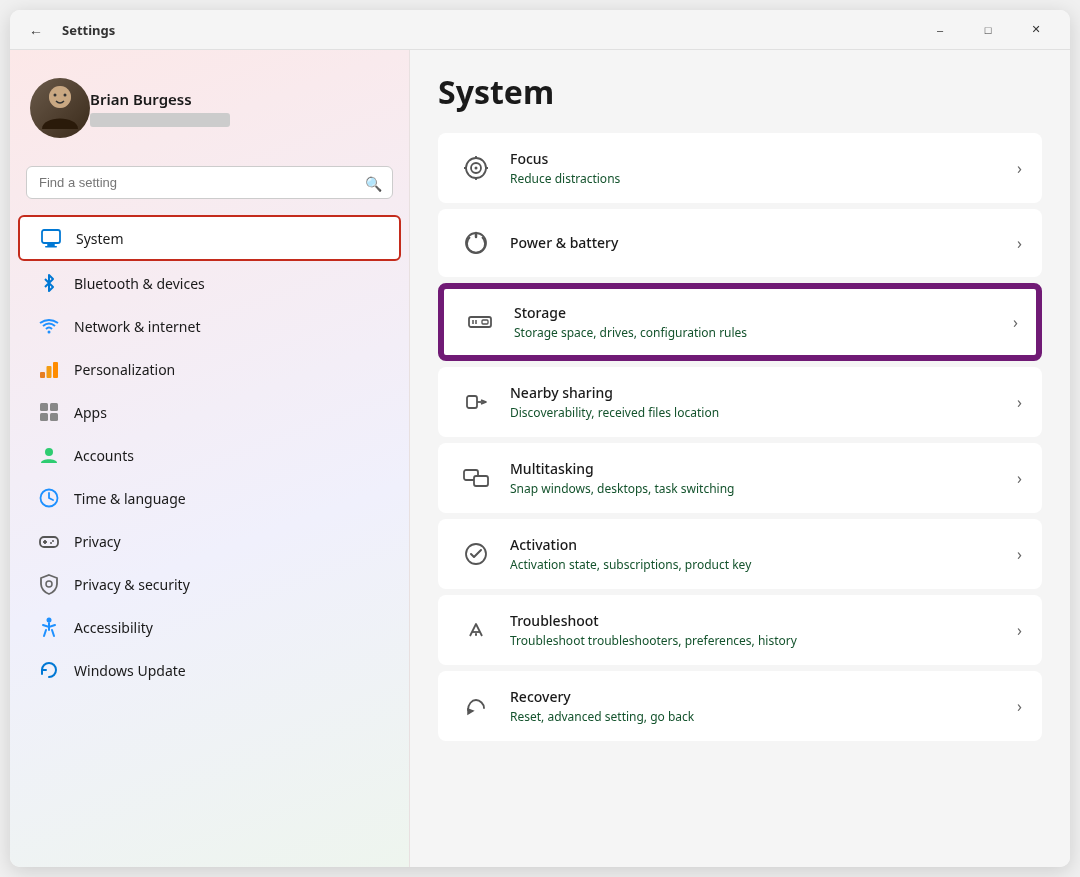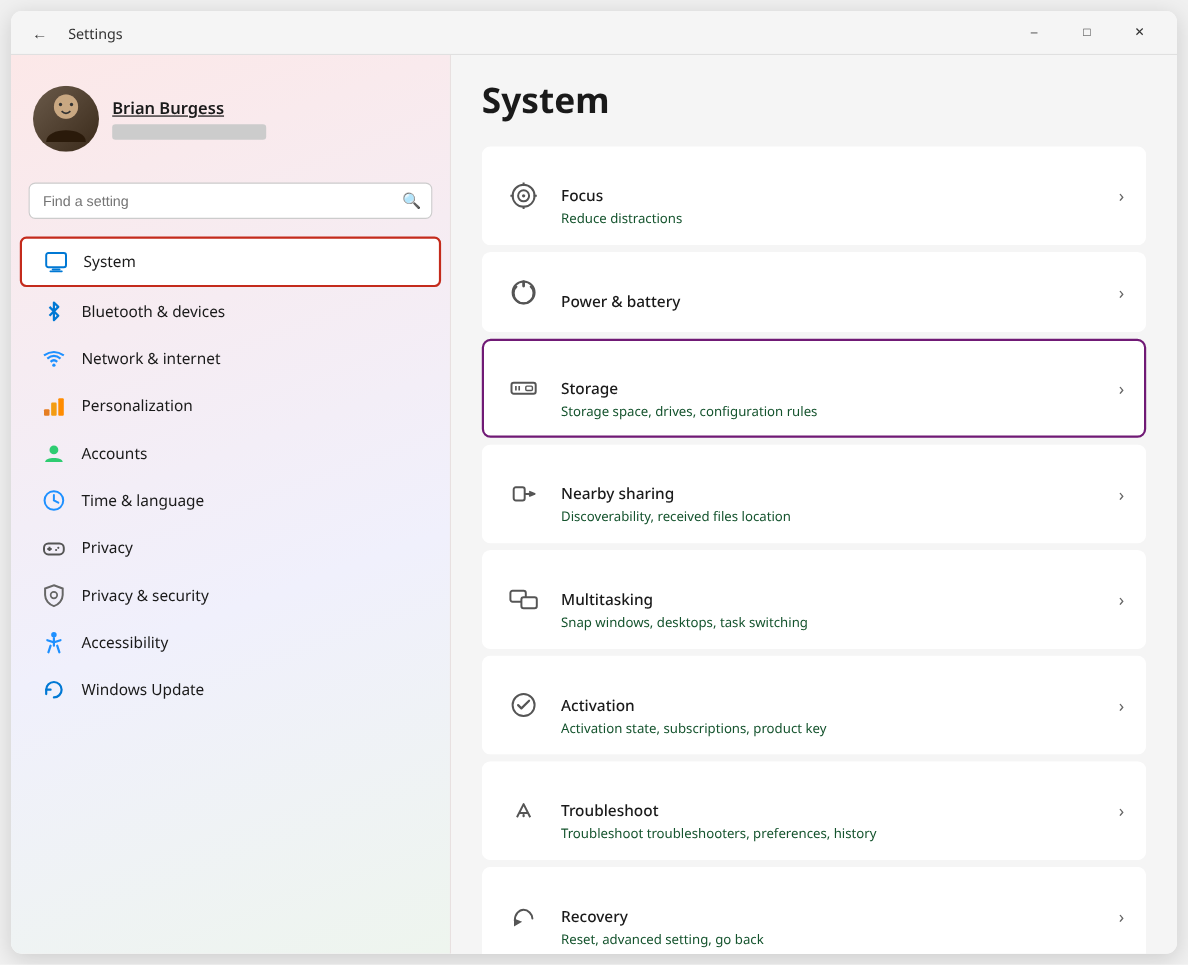--- a/index.html
+++ b/index.html
@@ -43,21 +43,21 @@
       border-radius: 50%;
       border: none;
       background: transparent;
       cursor: pointer;
       display: flex; align-items: center; justify-content: center;
       font-size: 14px;
       color: #333;
     }
     .title-bar-title {
       font-size: 13px;
-      font-weight: 400;
+      font-weight: 700;
       color: #333;
     }
     .window-controls {
       display: flex;
       gap: 4px;
     }
     .wc-btn {
       width: 44px; height: 32px;
       border: none;
       background: transparent;
@@ -80,22 +80,21 @@
       background: linear-gradient(160deg, #fce8e8 0%, #f0f0fc 60%, #eef5ee 100%);
       padding: 16px 0;
       overflow-y: auto;
       flex-shrink: 0;
       border-right: 1px solid #e8e0e0;
     }
     .user-profile {
       display: flex;
       align-items: center;
       padding: 12px 20px 28px 20px;
-      gap: 12px;
-      text-decoration: underline;
+      gap: 0;
     }
     .avatar {
       width: 60px; height: 60px;
       border-radius: 50%;
       background: #555;
       overflow: hidden;
       flex-shrink: 0;
       display: flex; align-items: center; justify-content: center;
     }
     .avatar-img {
@@ -192,38 +191,37 @@
       border-radius: 8px;
       padding: 14px 18px;
       display: flex;
       align-items: center;
       gap: 16px;
       cursor: pointer;
       transition: background 0.1s;
       border: 2px solid transparent;
     }
     .settings-item.highlighted {
-      border: 2px solid #701a75;
+      border: 6px solid #701a75;
     }
     .settings-item-icon {
       width: 36px; height: 36px;
       display: flex; align-items: center; justify-content: center;
       flex-shrink: 0;
       font-size: 20px;
       color: #444;
     }
     .settings-item-text {
       flex: 1;
     }
     .settings-item-title {
       font-size: 14px;
       font-weight: 500;
       color: #1a1a1a;
       margin-bottom: 2px;
-      margin-top: 20px;
     }
     .settings-item-desc {
       font-size: 12px;
       color: #14532d;
     }
     .settings-item-arrow {
       color: #666;
       font-size: 16px;
     }
 
@@ -314,20 +312,31 @@
           <div class="nav-icon">
             <svg class="svg-icon" viewBox="0 0 22 22" fill="none">
               <rect x="2" y="14" width="5" height="6" rx="1" fill="#e67e22"></rect>
               <rect x="8.5" y="8" width="5" height="12" rx="1" fill="#f39c12"></rect>
               <rect x="15" y="4" width="5" height="16" rx="1" fill="#ff8c00"></rect>
             </svg>
           </div>
           <span class="nav-label">Personalization</span>
         </div>
 
+        <div class="nav-item">
+          <div class="nav-icon">
+            <svg class="svg-icon" viewBox="0 0 22 22" fill="none">
+              <rect x="2" y="2" width="8" height="8" rx="1.5" fill="#888"></rect>
+              <rect x="12" y="2" width="8" height="8" rx="1.5" fill="#888"></rect>
+              <rect x="2" y="12" width="8" height="8" rx="1.5" fill="#888"></rect>
+              <rect x="12" y="12" width="8" height="8" rx="1.5" fill="#888"></rect>
+            </svg>
+          </div>
+          <span class="nav-label">Apps</span>
+        </div>
 
         <div class="nav-item">
           <div class="nav-icon">
             <svg class="svg-icon" viewBox="0 0 22 22" fill="none">
               <circle cx="11" cy="8" r="4" fill="#2ecc71"></circle>
               <path d="M3 19 C3 14 19 14 19 19" fill="#2ecc71"></path>
             </svg>
           </div>
           <span class="nav-label">Accounts</span>
         </div>

